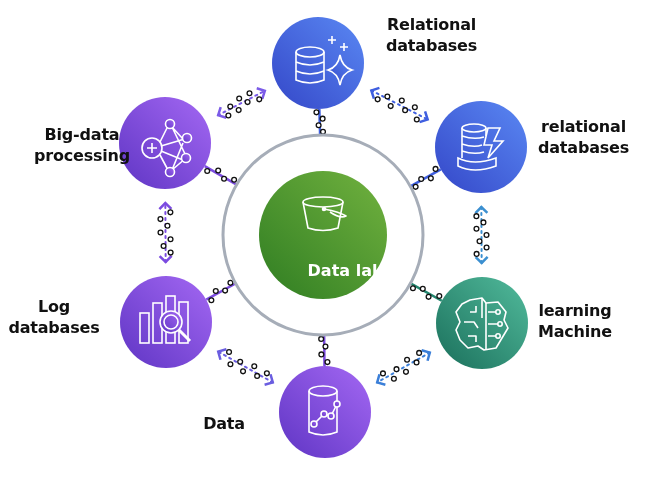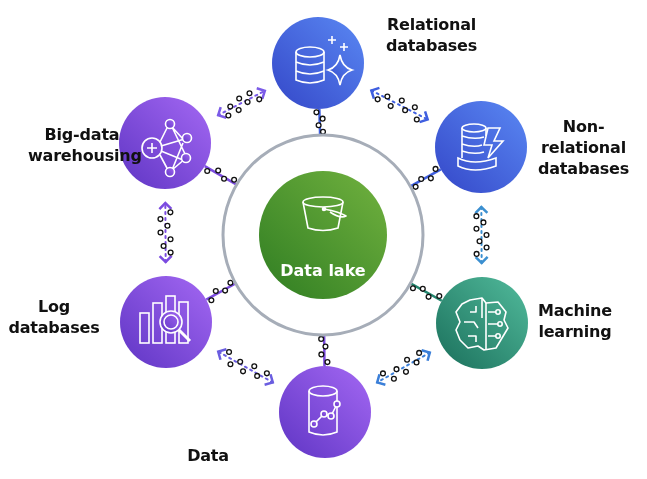--- a/index.html
+++ b/index.html
@@ -4,21 +4,21 @@
 <style>
   html, body { margin: 0; padding: 0; background: #ffffff; }
   body { width: 647px; height: 479px; position: relative; overflow: hidden;
          font-family: "DejaVu Sans", sans-serif; }
   #diagram { position: absolute; left: 0; top: 0; }
   .label { position: absolute; font-weight: bold; font-size: 16px; line-height: 21px;
            color: #111111; letter-spacing: -0.2px; }
   .label.right { text-align: left; }
   .label.left { text-align: right; }
   .label span { display: block; text-align: center; }
-  .lake-label { position: absolute; width: 140px; text-align: center; color: #ffffff;
+  .lake-label { position: absolute; width: 140px; text-align: right; color: #ffffff;
                 font-weight: bold; font-size: 16px; }
 </style>
 </head>
 <body>
 
 <svg id="diagram" width="647" height="479" viewBox="0 0 647 479">
   <defs>
     <linearGradient id="g-center" x1="0" y1="1" x2="1" y2="0">
       <stop offset="0" stop-color="#2f7d22"></stop>
         <stop offset="1" stop-color="#72b23f"></stop>
@@ -243,31 +243,30 @@
   </g>
 </svg>
 
 <div class="lake-label" style="left:253px; top:261px;">Data lake</div>
 
 <div class="label right" style="left:386px; top:14px;">
   <span>Relational</span>
   <span>databases</span>
 </div>
 <div class="label right" style="left:538px; top:116px;">
-  <span>Non-</span>
   <span>relational</span>
   <span>databases</span>
 </div>
 <div class="label right" style="left:538px; top:300px;">
+  <span>learning</span>
   <span>Machine</span>
-  <span>learning</span>
-</div>
-<div class="label left" style="left:148px; top:413px; width:120px;margin-top:32px;">
+</div>
+<div class="label left" style="left:164px; top:413px; width:120px;">
   <span>Data</span>
 </div>
 <div class="label left" style="left:0px; top:296px; width:108px;">
   <span>Log</span>
   <span>databases</span>
 </div>
 <div class="label left" style="left:0px; top:124px; width:108px;margin-left:28px;">
   <span>Big-data</span>
-  <span>warehousing</span>
+  <span>processing</span>
 </div>
 
 </body></html>

